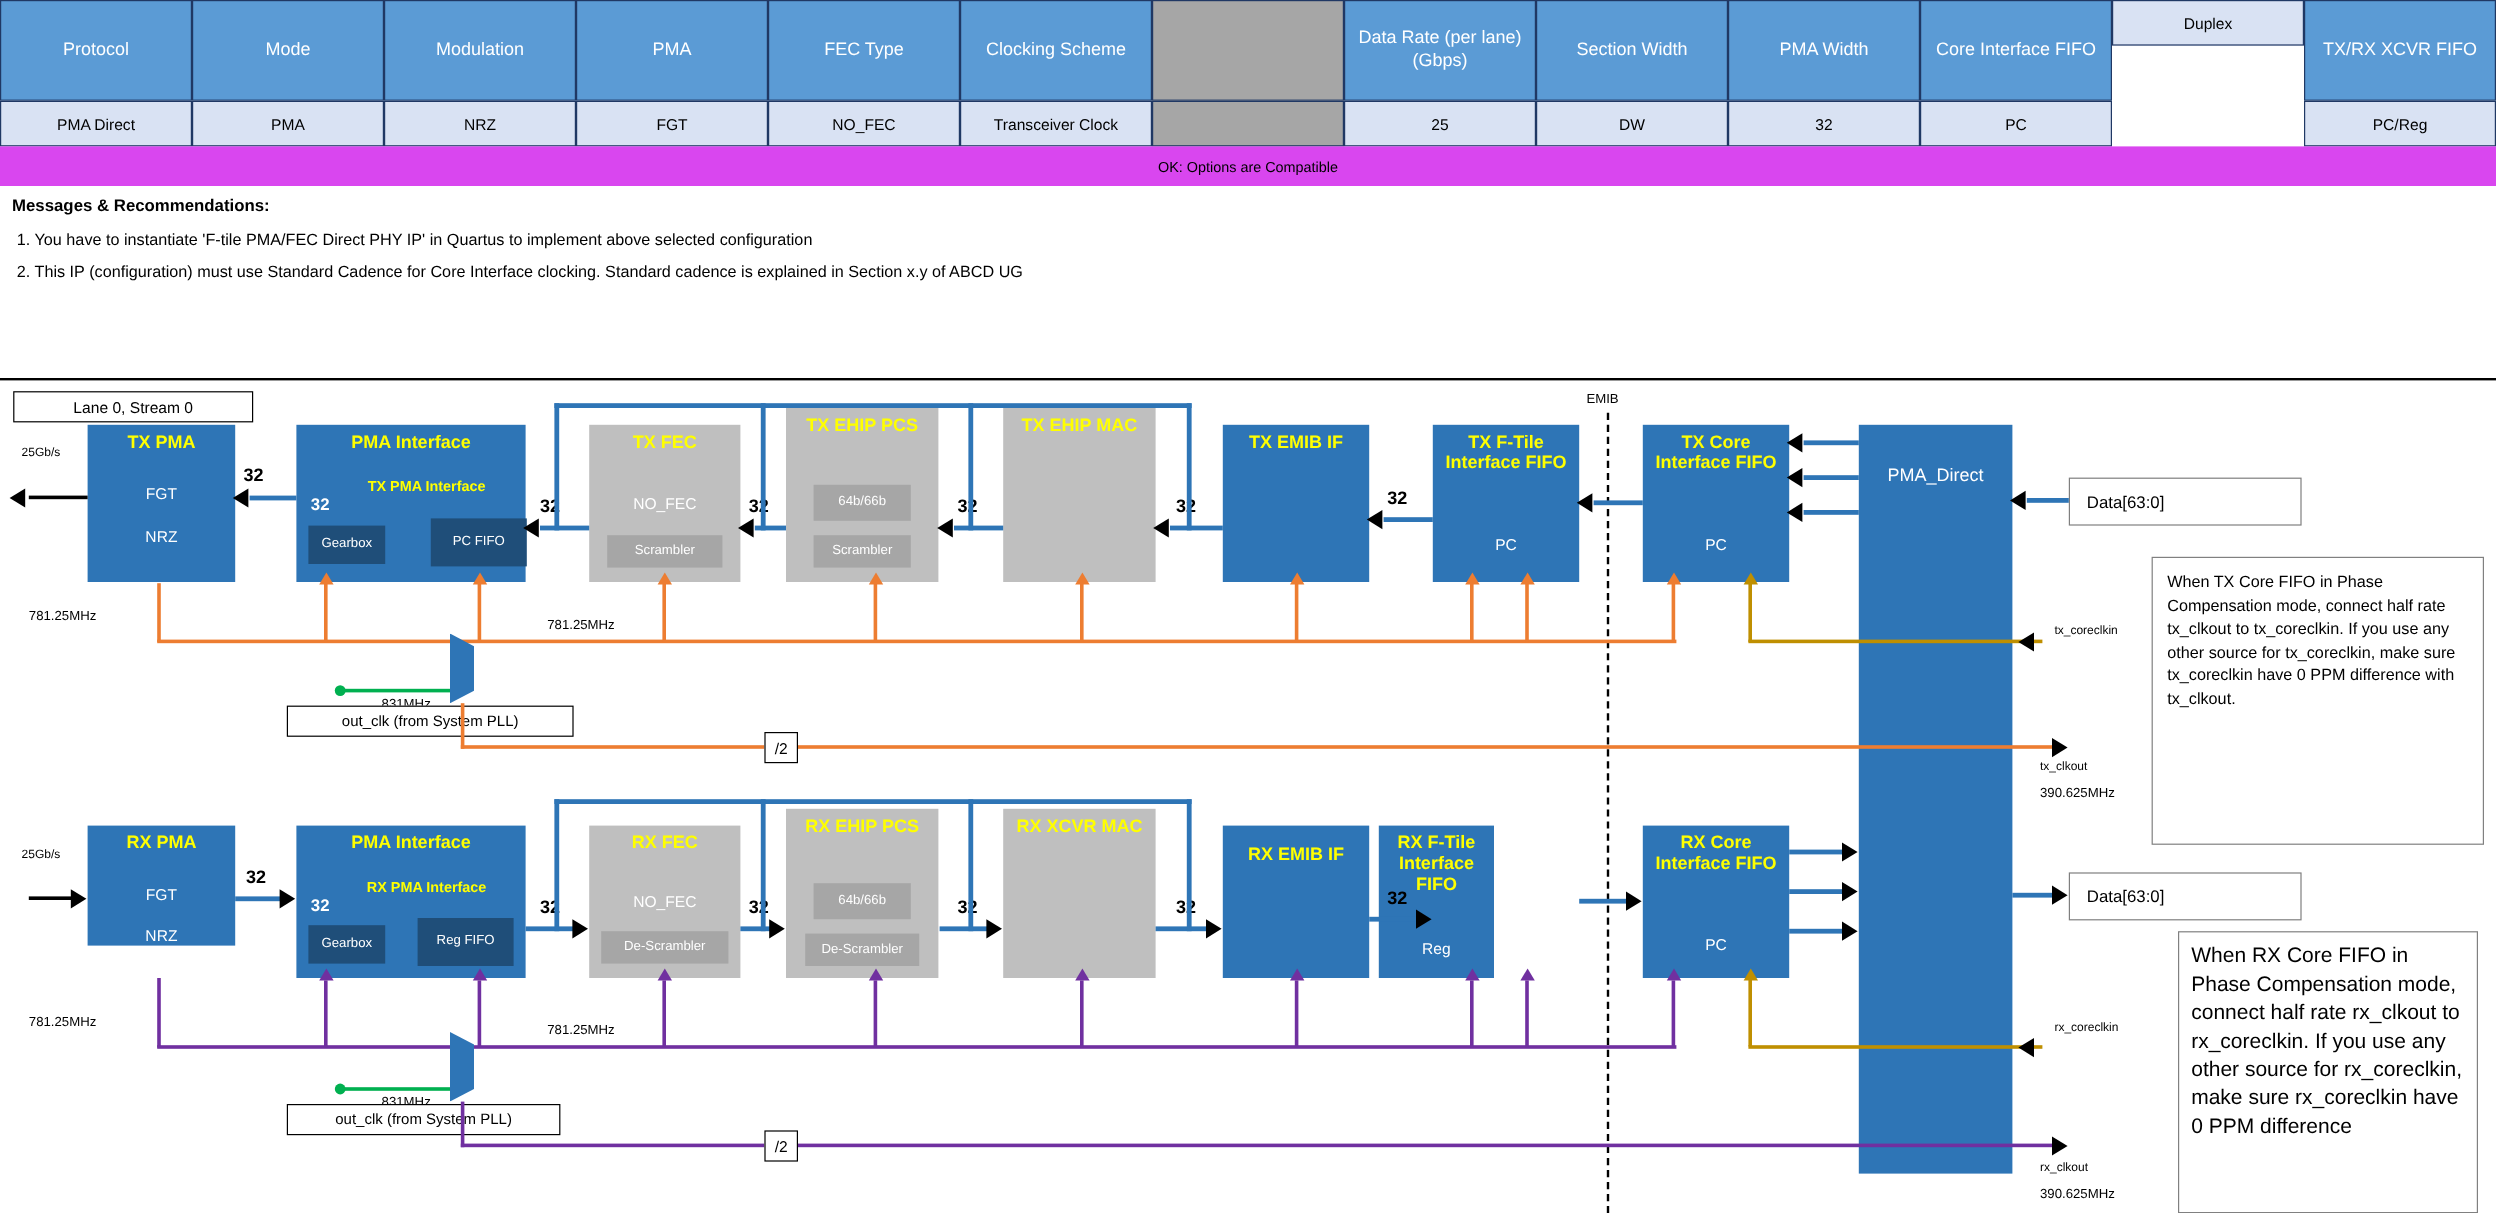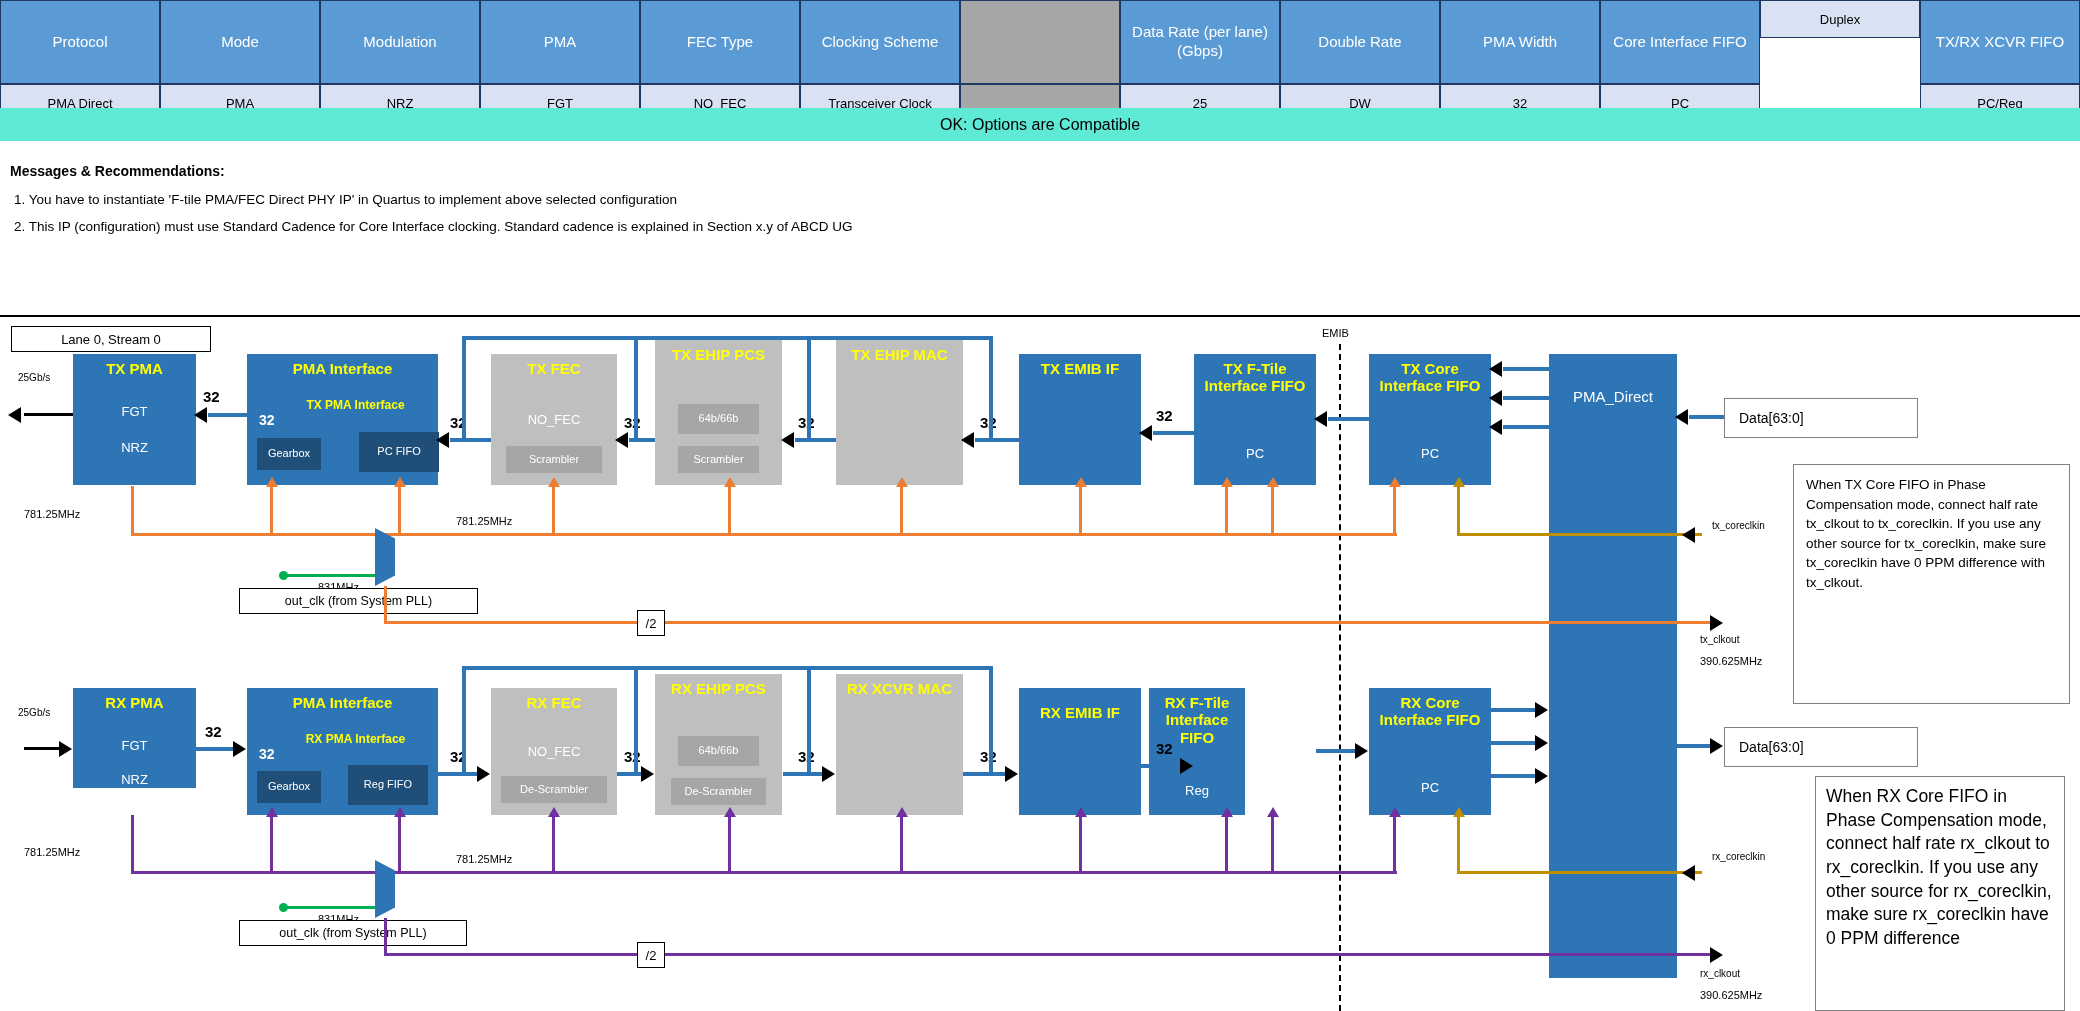--- a/index.html
+++ b/index.html
@@ -8,22 +8,22 @@
   #screen{position:absolute;left:0;top:0;width:2080px;height:1011px}
 
   
   .tbl{position:absolute;left:0;top:0;width:2080px;display:flex}
   .col{flex:1;display:flex;flex-direction:column}
   .th{height:84px;background:#5B9BD5;color:#fff;display:flex;align-items:center;justify-content:center;
       text-align:center;font-size:15px;line-height:1.25;border:1px solid #203864;padding:2px 6px}
   .td{height:38px;background:#D9E2F3;color:#000;display:flex;align-items:center;justify-content:center;
       font-size:13px;border:1px solid #203864}
   .col.gray .th,.col.gray .td{background:#A6A6A6}
-  .status{position:absolute;left:0;top:108px;width:2080px;height:33px;background:#5eead4;color:#000;
-      display:flex;align-items:center;justify-content:center;font-size:16px}
+  .status{position:absolute;left:0;top:122px;width:2080px;height:33px;background:#d946ef;color:#000;
+      display:flex;align-items:center;justify-content:center;font-size:12px}
 
   
   .msg-title{position:absolute;left:10px;top:163px;font-size:14px;font-weight:700}
   .msg{position:absolute;left:14px;font-size:13.5px}
 
   
   .blk{position:absolute;background:#2E75B6}
   .blk.gray{background:#BFBFBF}
   .bt{color:#FFFF00;font-weight:700;font-size:15px;text-align:center;padding:6px 2px 0 2px;line-height:1.15}
   .wt{position:absolute;left:0;right:0;text-align:center;color:#fff;font-size:13px}
@@ -93,21 +93,21 @@
     </div>
     <div class="col gray">
       <div class="th"></div>
       <div class="td"></div>
     </div>
     <div class="col">
       <div class="th">Data Rate (per lane) (Gbps)</div>
       <div class="td">25</div>
     </div>
     <div class="col">
-      <div class="th">Double Rate</div>
+      <div class="th">Section Width</div>
       <div class="td">DW</div>
     </div>
     <div class="col">
       <div class="th">PMA Width</div>
       <div class="td">32</div>
     </div>
     <div class="col">
       <div class="th">Core Interface FIFO</div>
       <div class="td">PC</div>
     </div>

